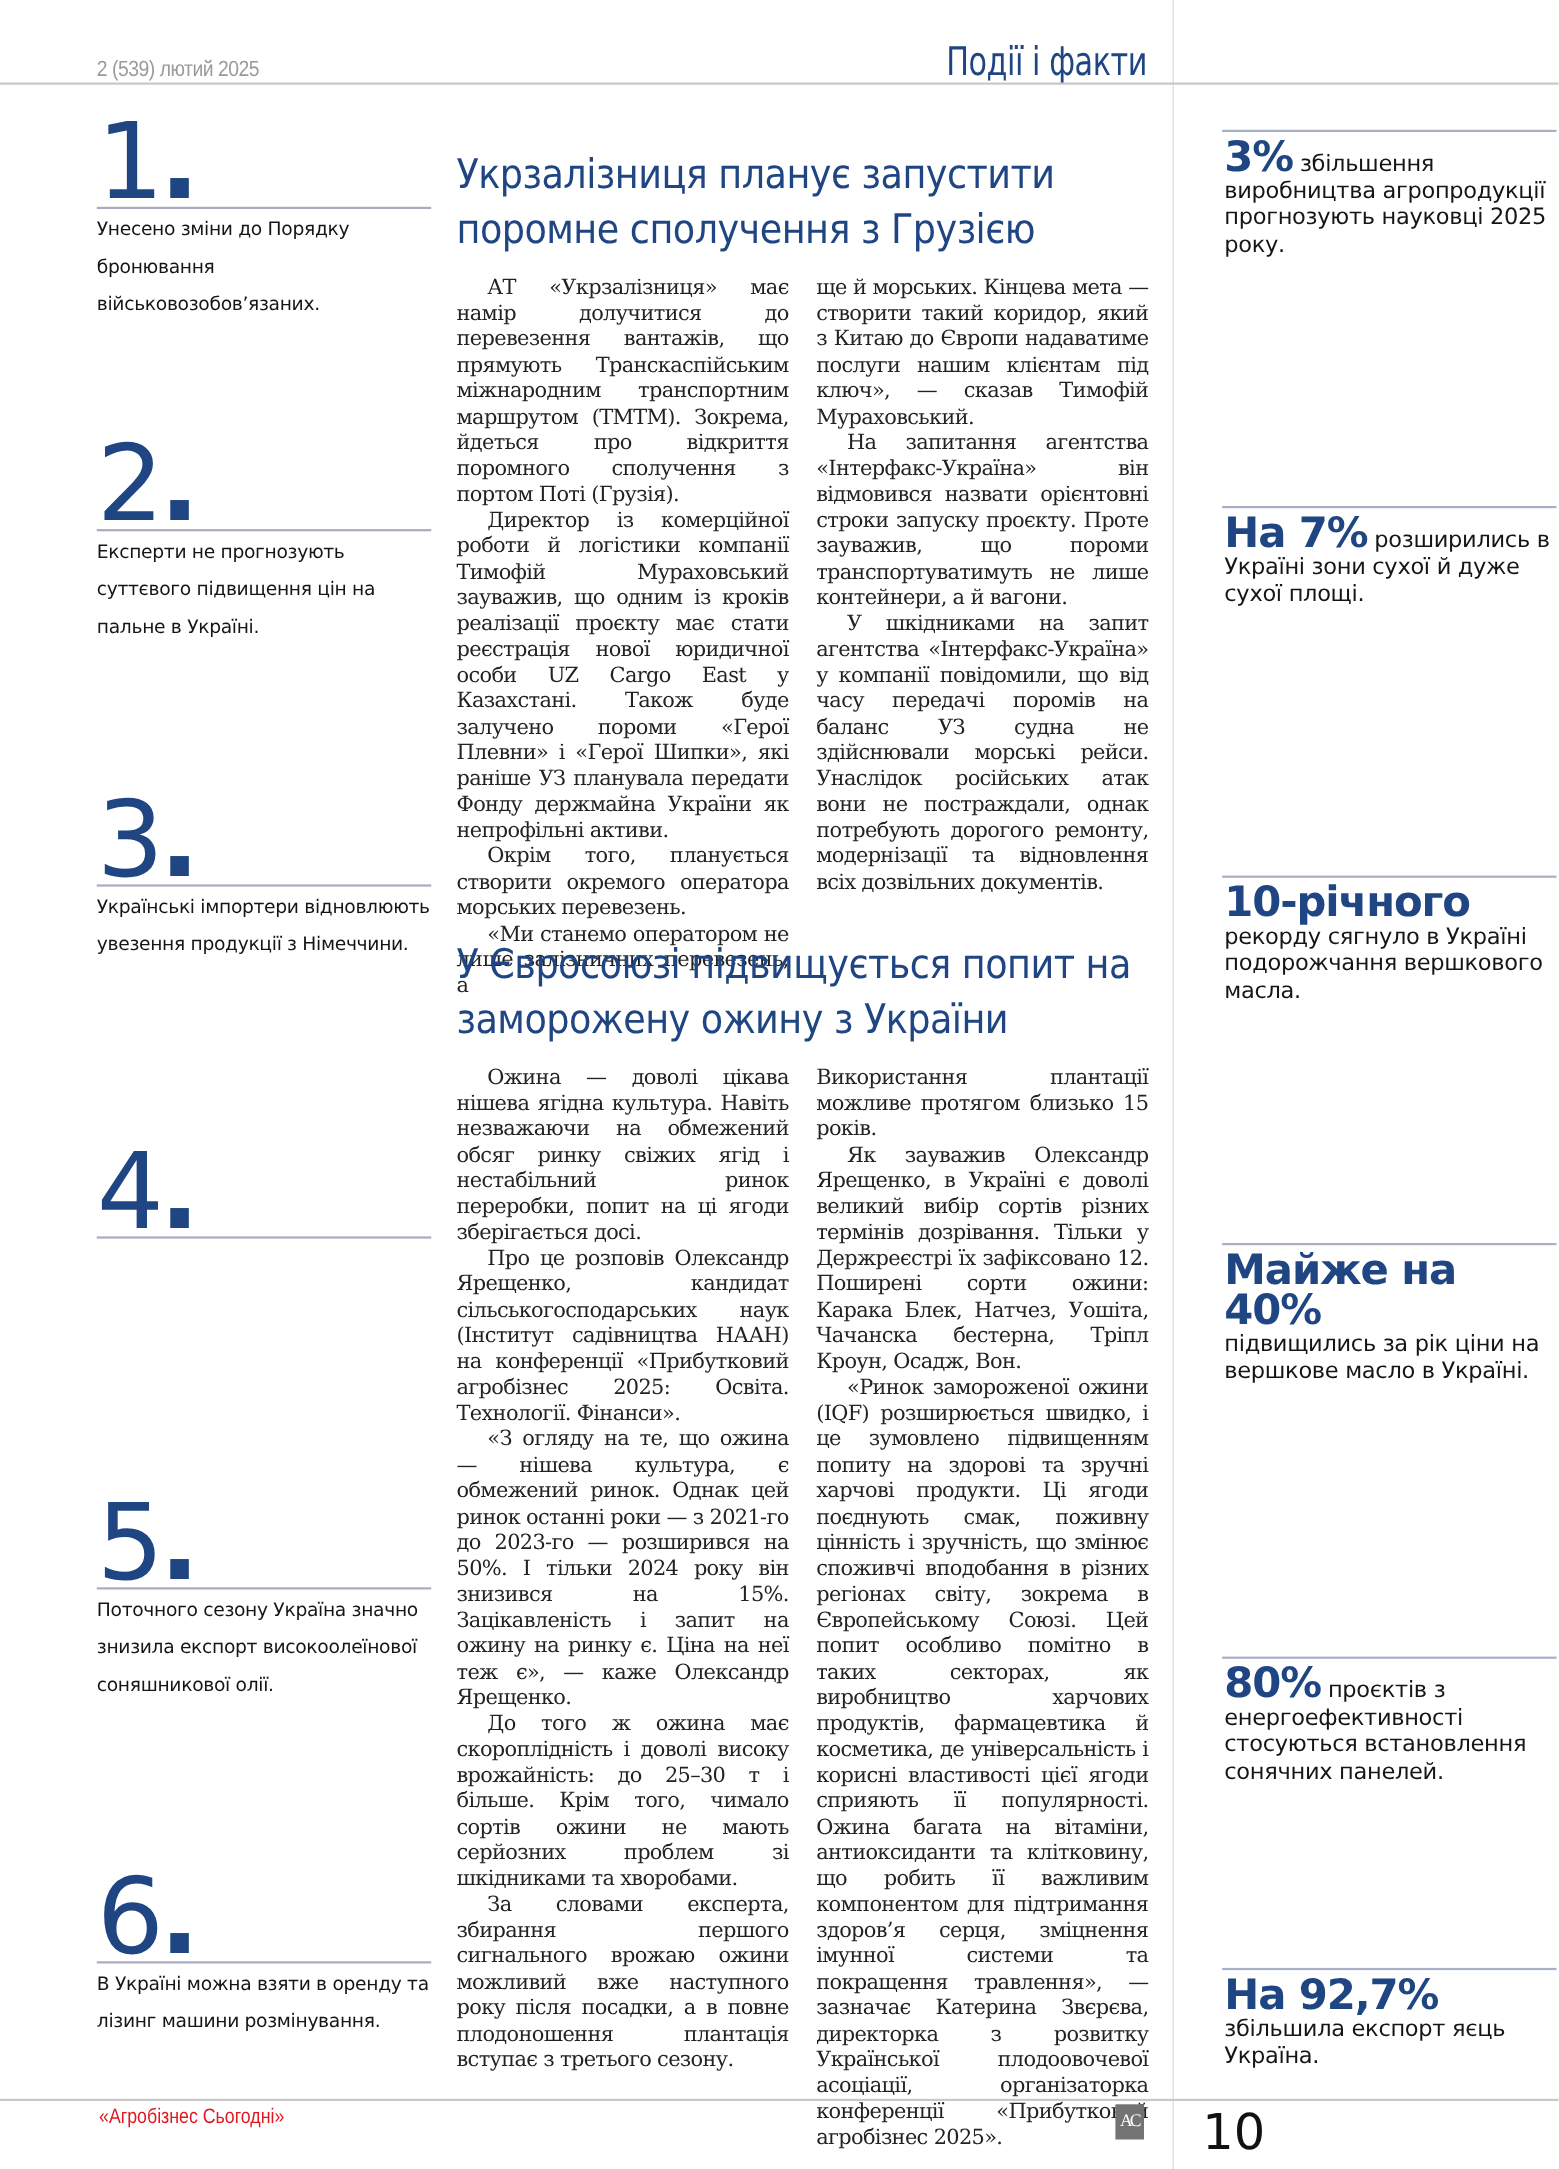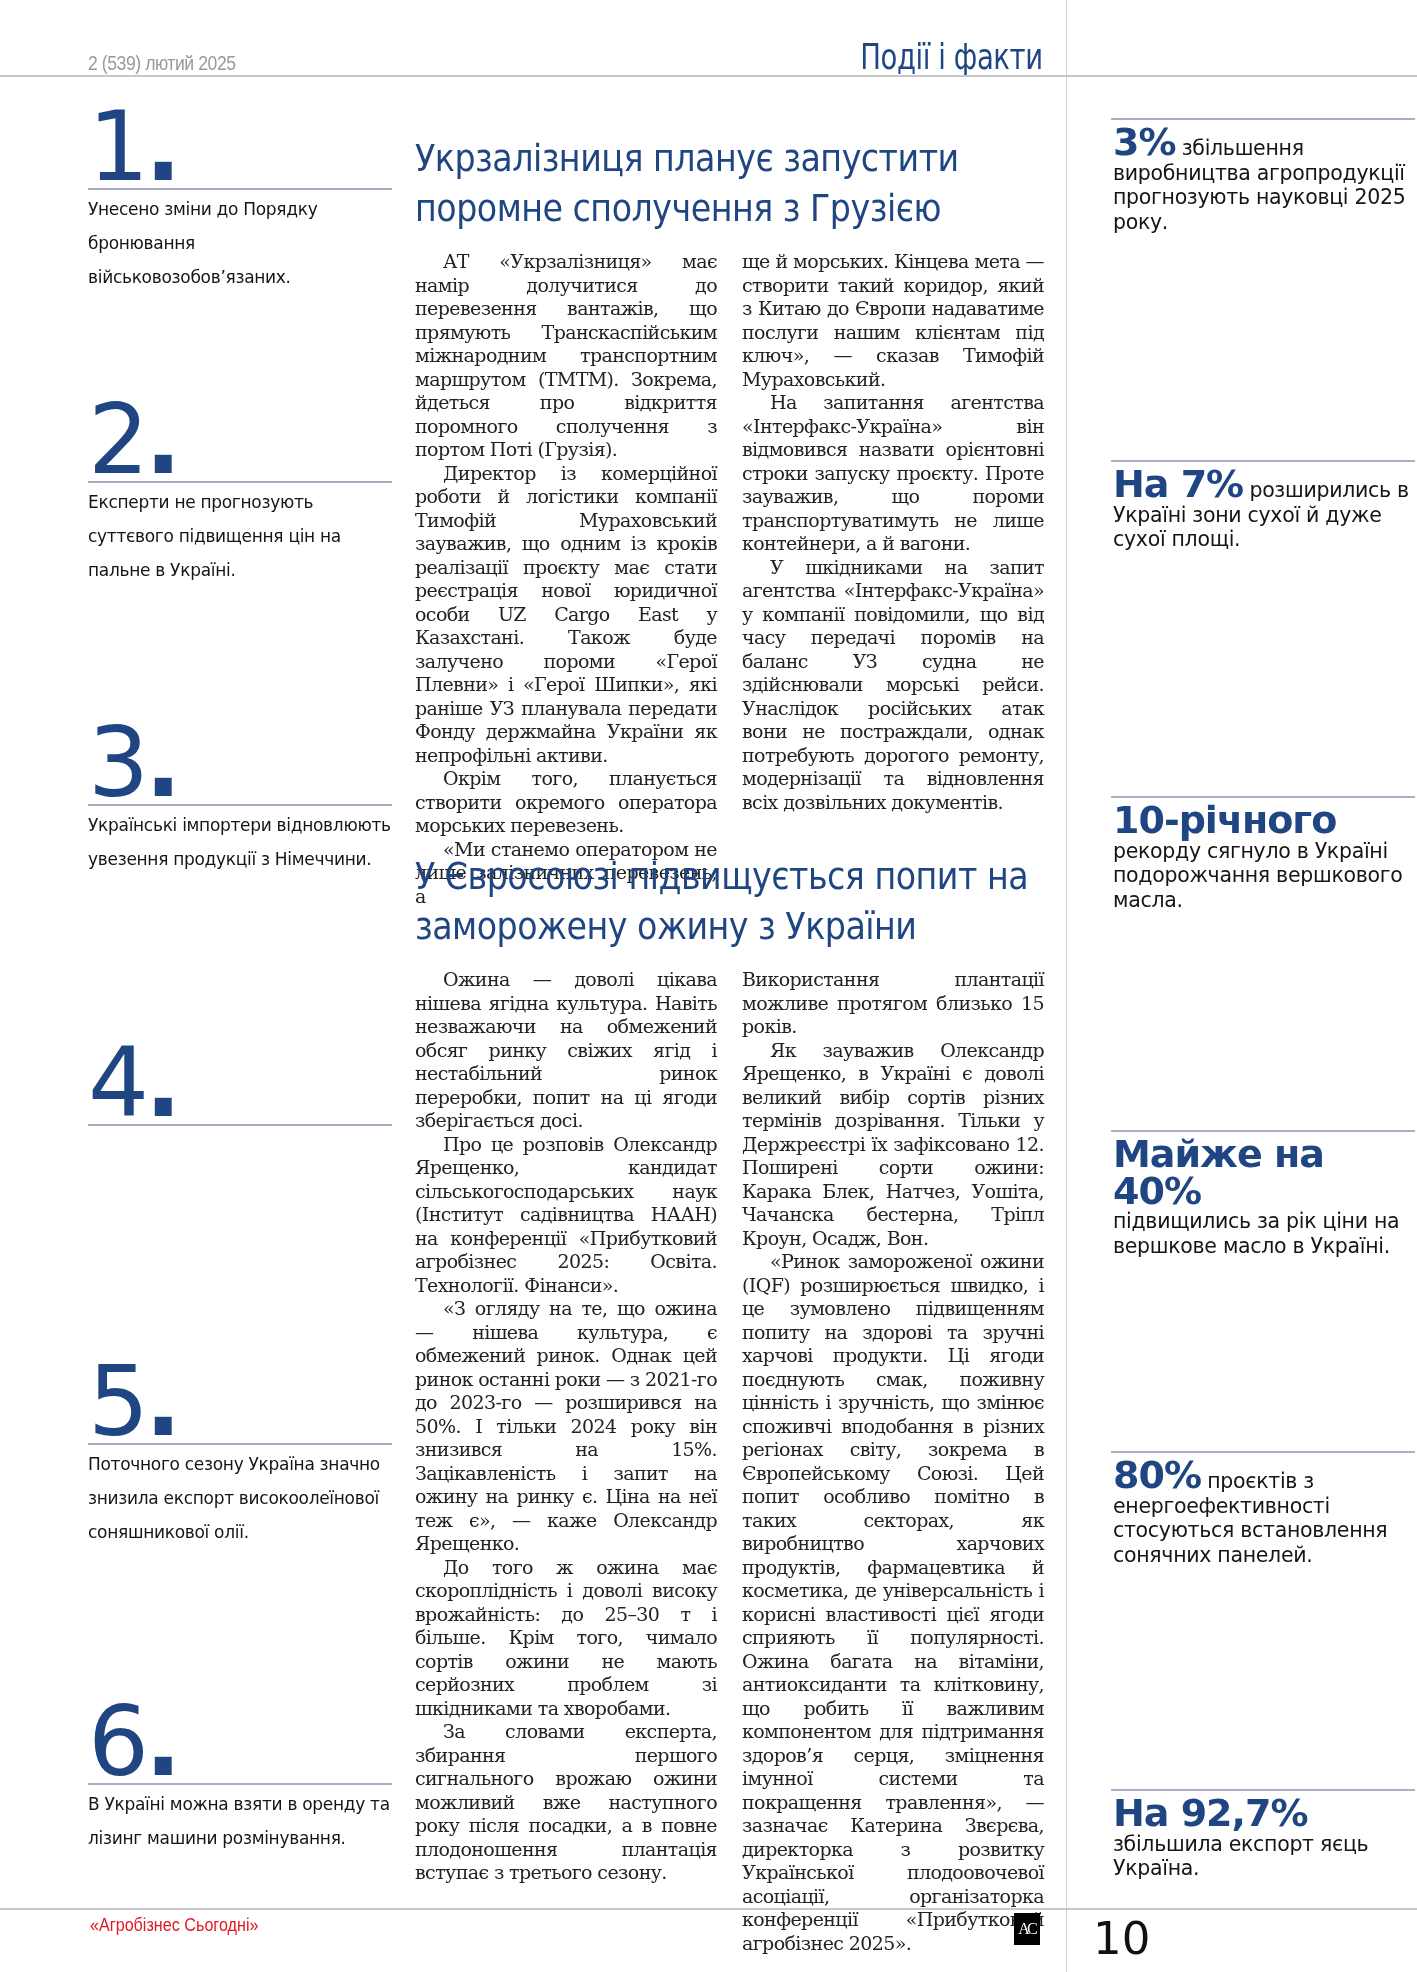--- a/index.html
+++ b/index.html
@@ -26,21 +26,21 @@
 
   
   .stat { position: absolute; left: 1067px; width: 304px; padding-left: 0; margin-left: 44px; }
   .stat-rule { height: 2px; background: #a9afc9; margin-left: 0; width: 304px; }
   .stat-body { font-family: "DejaVu Sans", sans-serif; font-size: 20.5px; line-height: 24.5px; color: #151515; margin-top: 4px; padding-left: 2px; letter-spacing: -0.3px; }
   .stat-big { font-family: "DejaVu Sans", sans-serif; font-weight: bold; color: #1f4682; font-size: 38px; line-height: 36px; letter-spacing: -1px; }
 
   
   .ftr-rule { position: absolute; left: 0; top: 1908px; width: 1417px; height: 2px; background: #c8c8c8; }
   .ftr-mag { position: absolute; left: 90px; top: 1914px; font-family: "Liberation Sans", sans-serif; font-size: 19px; color: #e01a22; transform: scaleX(0.85); transform-origin: left center; }
-  .ftr-logo { position: absolute; left: 1014px; top: 1913px; width: 26px; height: 32px; background: #000000; color: #fff; font-family: "Liberation Serif", serif; font-size: 16px; line-height: 32px; text-align: center; letter-spacing: -2px; }
+  .ftr-logo { position: absolute; left: 1014px; top: 1913px; width: 26px; height: 32px; background: #737373; color: #fff; font-family: "Liberation Serif", serif; font-size: 16px; line-height: 32px; text-align: center; letter-spacing: -2px; }
   .ftr-page { position: absolute; left: 1093px; top: 1912px; font-family: "DejaVu Sans", sans-serif; font-size: 45px; color: #111; text-align: center; }
 </style>
 </head>
 <body>
 
 <div class="vrule"></div>
 <div class="hdr-issue">2 (539) лютий 2025</div>
 <div class="hdr-section">Події і факти</div>
 <div class="hdr-rule"></div>
 
@@ -110,21 +110,21 @@
   <div class="stat-body"><span class="stat-big">На 7%</span><span> розширились в Україні зони сухої й дуже сухої площі.</span></div>
 </div>
 <div class="stat" style="top:796px">
   <div class="stat-rule"></div>
   <div class="stat-body"><span class="stat-big">10-річного</span><span> рекорду сягнуло в Україні подорожчання вершкового масла.</span></div>
 </div>
 <div class="stat" style="top:1130px">
   <div class="stat-rule"></div>
   <div class="stat-body"><span class="stat-big">Майже на 40%</span><br><span> підвищились за рік ціни на вершкове масло в Україні.</span></div>
 </div>
-<div class="stat" style="top:1451px">
+<div class="stat" style="top:1506px">
   <div class="stat-rule"></div>
   <div class="stat-body"><span class="stat-big">80%</span><span> проєктів з енергоефективності стосуються встановлення сонячних панелей.</span></div>
 </div>
 <div class="stat" style="top:1789px">
   <div class="stat-rule"></div>
   <div class="stat-body"><span class="stat-big">На 92,7%</span><span> збільшила експорт яєць Україна.</span></div>
 </div>
 
 <div class="ftr-rule"></div>
 <div class="ftr-mag">«Агробізнес Сьогодні»</div>

